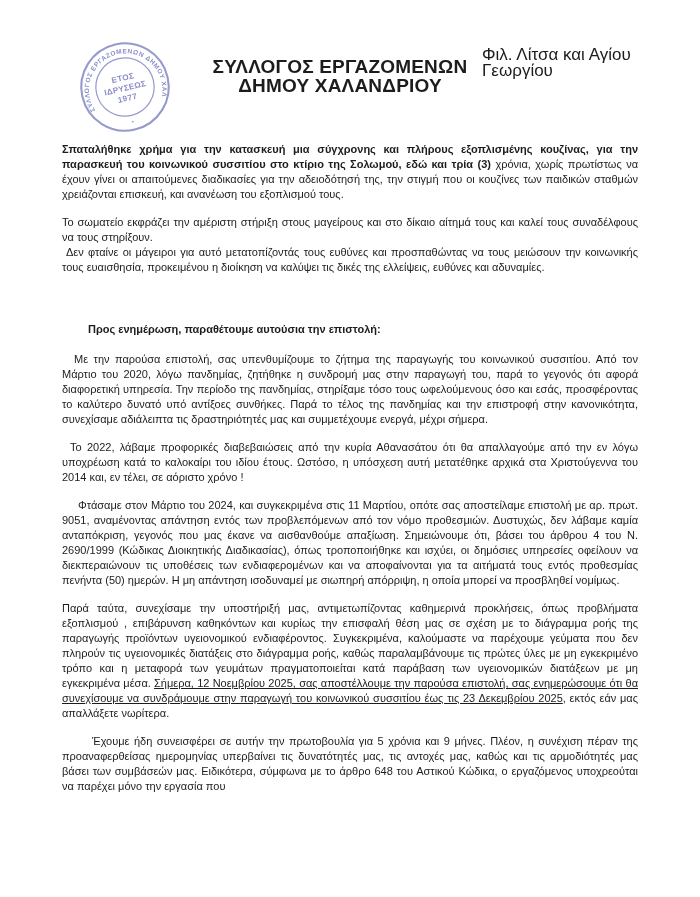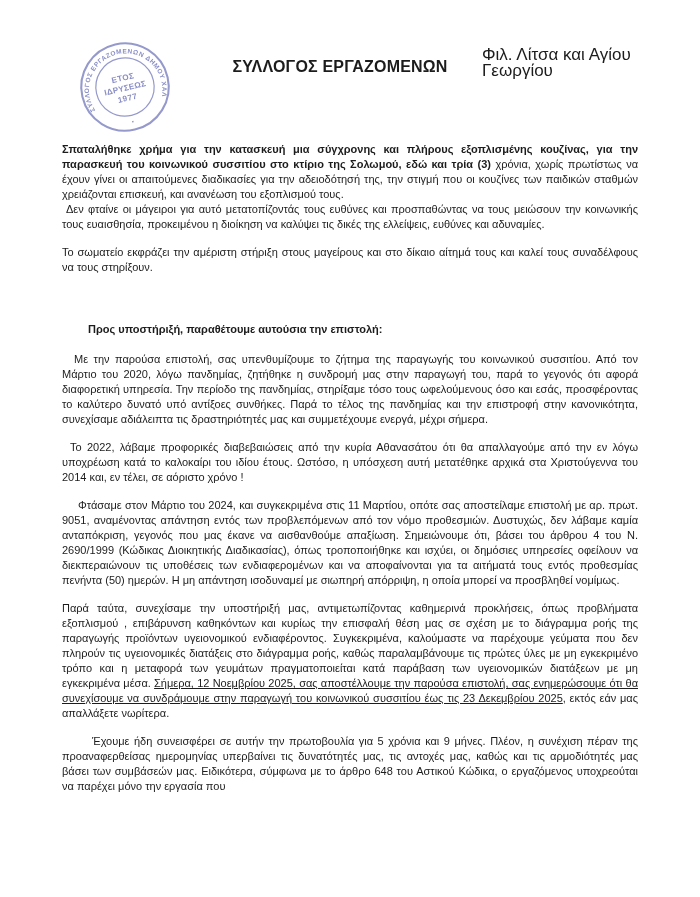--- a/index.html
+++ b/index.html
@@ -23,21 +23,21 @@
     transform: rotate(-13deg);
     opacity: 0.9;
   }
   .title-block {
     position: absolute;
     left: 205px;
     top: 57px;
     width: 270px;
     text-align: center;
     font-weight: bold;
-    font-size: 16px;
+    font-size: 19px;
     line-height: 19px;
     letter-spacing: 0.2px;
   }
   .contact-block {
     position: absolute;
     left: 482px;
     top: 47px;
     width: 210px;
     font-size: 17px;
     line-height: 15.5px;
@@ -76,31 +76,32 @@
       </text>
       <text class="seal-text" x="50" y="43" font-size="8.6" font-weight="bold" text-anchor="middle" letter-spacing="0.5">ΕΤΟΣ</text>
       <text class="seal-text" x="50" y="54" font-size="8.6" font-weight="bold" text-anchor="middle" letter-spacing="0.3">ΙΔΡΥΣΕΩΣ</text>
       <text class="seal-text" x="50" y="65" font-size="8.6" font-weight="bold" text-anchor="middle" letter-spacing="0.5">1977</text>
       <text class="seal-text" x="50" y="91" font-size="10" font-weight="bold" text-anchor="middle">·</text>
     </svg>
   </div>
 
   <div class="title-block">
     <div>ΣΥΛΛΟΓΟΣ ΕΡΓΑΖΟΜΕΝΩΝ</div>
+    <div>ΔΗΜΟΥ ΧΑΛΑΝΔΡΙΟΥ</div>
   </div>
 
   <div class="contact-block">
     <div>Φιλ. Λίτσα και Αγίου Γεωργίου</div>
   </div>
 
   <div class="doc-body">
       <p class="para" style="margin-top: 0px; text-indent: 0px;"><span class="b">Σπαταλήθηκε χρήμα για την κατασκευή μια σύγχρονης και  πλήρους εξοπλισμένης κουζίνας, για την παρασκευή του κοινωνικού συσσιτίου στο κτίριο της Σολωμού, εδώ και τρία (3) </span><span>χρόνια,  χωρίς πρωτίστως να έχουν γίνει οι απαιτούμενες διαδικασίες για την αδειοδότησή της, την στιγμή που οι κουζίνες των παιδικών σταθμών χρειάζονται επισκευή, και ανανέωση του εξοπλισμού τους.</span></p>
+      <p class="para" style="margin-top: 13px; text-indent: 0px;"><span>Το σωματείο εκφράζει την αμέριστη στήριξη στους μαγείρους και στο δίκαιο αίτημά τους  και καλεί τους συναδέλφους να τους στηρίξουν.</span></p>
       <p class="para" style="margin-top: 0px; text-indent: 4px;"><span>Δεν φταίνε οι μάγειροι για αυτό μετατοπίζοντάς τους ευθύνες και προσπαθώντας να τους μειώσουν την κοινωνικής τους ευαισθησία, προκειμένου η διοίκηση να καλύψει τις δικές της ελλείψεις, ευθύνες  και αδυναμίες.</span></p>
-      <p class="para" style="margin-top: 13px; text-indent: 0px;"><span>Το σωματείο εκφράζει την αμέριστη στήριξη στους μαγείρους και στο δίκαιο αίτημά τους  και καλεί τους συναδέλφους να τους στηρίξουν.</span></p>
-      <p class="para" style="margin-top: 47px; text-indent: 26px; text-align: left;"><span class="b">Προς υποστήριξή, παραθέτουμε αυτούσια την επιστολή:</span></p>
+      <p class="para" style="margin-top: 47px; text-indent: 26px; text-align: left;"><span class="b">Προς ενημέρωση, παραθέτουμε αυτούσια την επιστολή:</span></p>
       <p class="para" style="margin-top: 15px; text-indent: 12px;"><span>Με την παρούσα επιστολή, σας υπενθυμίζουμε το ζήτημα της παραγωγής του κοινωνικού συσσιτίου.   Από τον Μάρτιο του 2020, λόγω πανδημίας, ζητήθηκε η συνδρομή μας στην παραγωγή του, παρά το γεγονός ότι αφορά διαφορετική υπηρεσία. Την περίοδο της πανδημίας, στηρίξαμε τόσο τους ωφελούμενους όσο και εσάς, προσφέροντας το καλύτερο δυνατό υπό αντίξοες συνθήκες. Παρά το τέλος της πανδημίας και την επιστροφή στην κανονικότητα, συνεχίσαμε αδιάλειπτα τις δραστηριότητές μας και συμμετέχουμε ενεργά, μέχρι σήμερα.</span></p>
       <p class="para" style="margin-top: 13px; text-indent: 8px;"><span>Το 2022, λάβαμε προφορικές διαβεβαιώσεις από την κυρία Αθανασάτου ότι θα απαλλαγούμε από την εν λόγω υποχρέωση κατά το καλοκαίρι του ιδίου έτους. Ωστόσο, η υπόσχεση αυτή μετατέθηκε αρχικά στα Χριστούγεννα του 2014 και, εν τέλει, σε αόριστο χρόνο !</span></p>
       <p class="para" style="margin-top: 13px; text-indent: 16px;"><span>Φτάσαμε στον Μάρτιο του 2024, και συγκεκριμένα στις 11 Μαρτίου, οπότε σας αποστείλαμε επιστολή με αρ. πρωτ. 9051, αναμένοντας απάντηση εντός των προβλεπόμενων από τον νόμο προθεσμιών. Δυστυχώς, δεν λάβαμε καμία ανταπόκριση, γεγονός που μας έκανε να αισθανθούμε απαξίωση. Σημειώνουμε ότι, βάσει του άρθρου 4 του Ν. 2690/1999 (Κώδικας Διοικητικής Διαδικασίας), όπως τροποποιήθηκε και ισχύει, οι δημόσιες υπηρεσίες οφείλουν να διεκπεραιώνουν τις υποθέσεις των ενδιαφερομένων και να αποφαίνονται για τα αιτήματά τους εντός προθεσμίας πενήντα (50) ημερών. Η μη απάντηση ισοδυναμεί με σιωπηρή απόρριψη, η οποία μπορεί να προσβληθεί νομίμως.</span></p>
       <p class="para" style="margin-top: 13px; text-indent: 0px;"><span>Παρά ταύτα, συνεχίσαμε την υποστήριξή μας, αντιμετωπίζοντας καθημερινά προκλήσεις, όπως προβλήματα εξοπλισμού , επιβάρυνση καθηκόντων και κυρίως την επισφαλή θέση μας σε σχέση με το διάγραμμα ροής της παραγωγής προϊόντων υγειονομικού ενδιαφέροντος. Συγκεκριμένα, καλούμαστε να παρέχουμε γεύματα που δεν πληρούν τις υγειονομικές διατάξεις στο διάγραμμα ροής, καθώς παραλαμβάνουμε τις πρώτες ύλες με μη εγκεκριμένο τρόπο και η μεταφορά των γευμάτων πραγματοποιείται κατά παράβαση των υγειονομικών διατάξεων με μη εγκεκριμένα μέσα. </span><span class="u">Σήμερα, 12 Νοεμβρίου 2025, σας αποστέλλουμε την παρούσα επιστολή, σας ενημερώσουμε ότι θα συνεχίσουμε να συνδράμουμε στην παραγωγή του κοινωνικού συσσιτίου έως τις 23 Δεκεμβρίου 2025</span><span>, εκτός εάν μας απαλλάξετε νωρίτερα.</span></p>
       <p class="para" style="margin-top: 13px; text-indent: 30px;"><span>Έχουμε ήδη συνεισφέρει σε αυτήν την πρωτοβουλία για 5 χρόνια και 9 μήνες. Πλέον, η συνέχιση πέραν της προαναφερθείσας ημερομηνίας υπερβαίνει τις δυνατότητές μας, τις αντοχές μας, καθώς και τις αρμοδιότητές μας βάσει των συμβάσεών μας. Ειδικότερα, σύμφωνα με το άρθρο 648 του Αστικού Κώδικα, ο εργαζόμενος υποχρεούται να παρέχει μόνο την εργασία που</span></p>
     </div>
 
 </div>
 
 </body></html>

